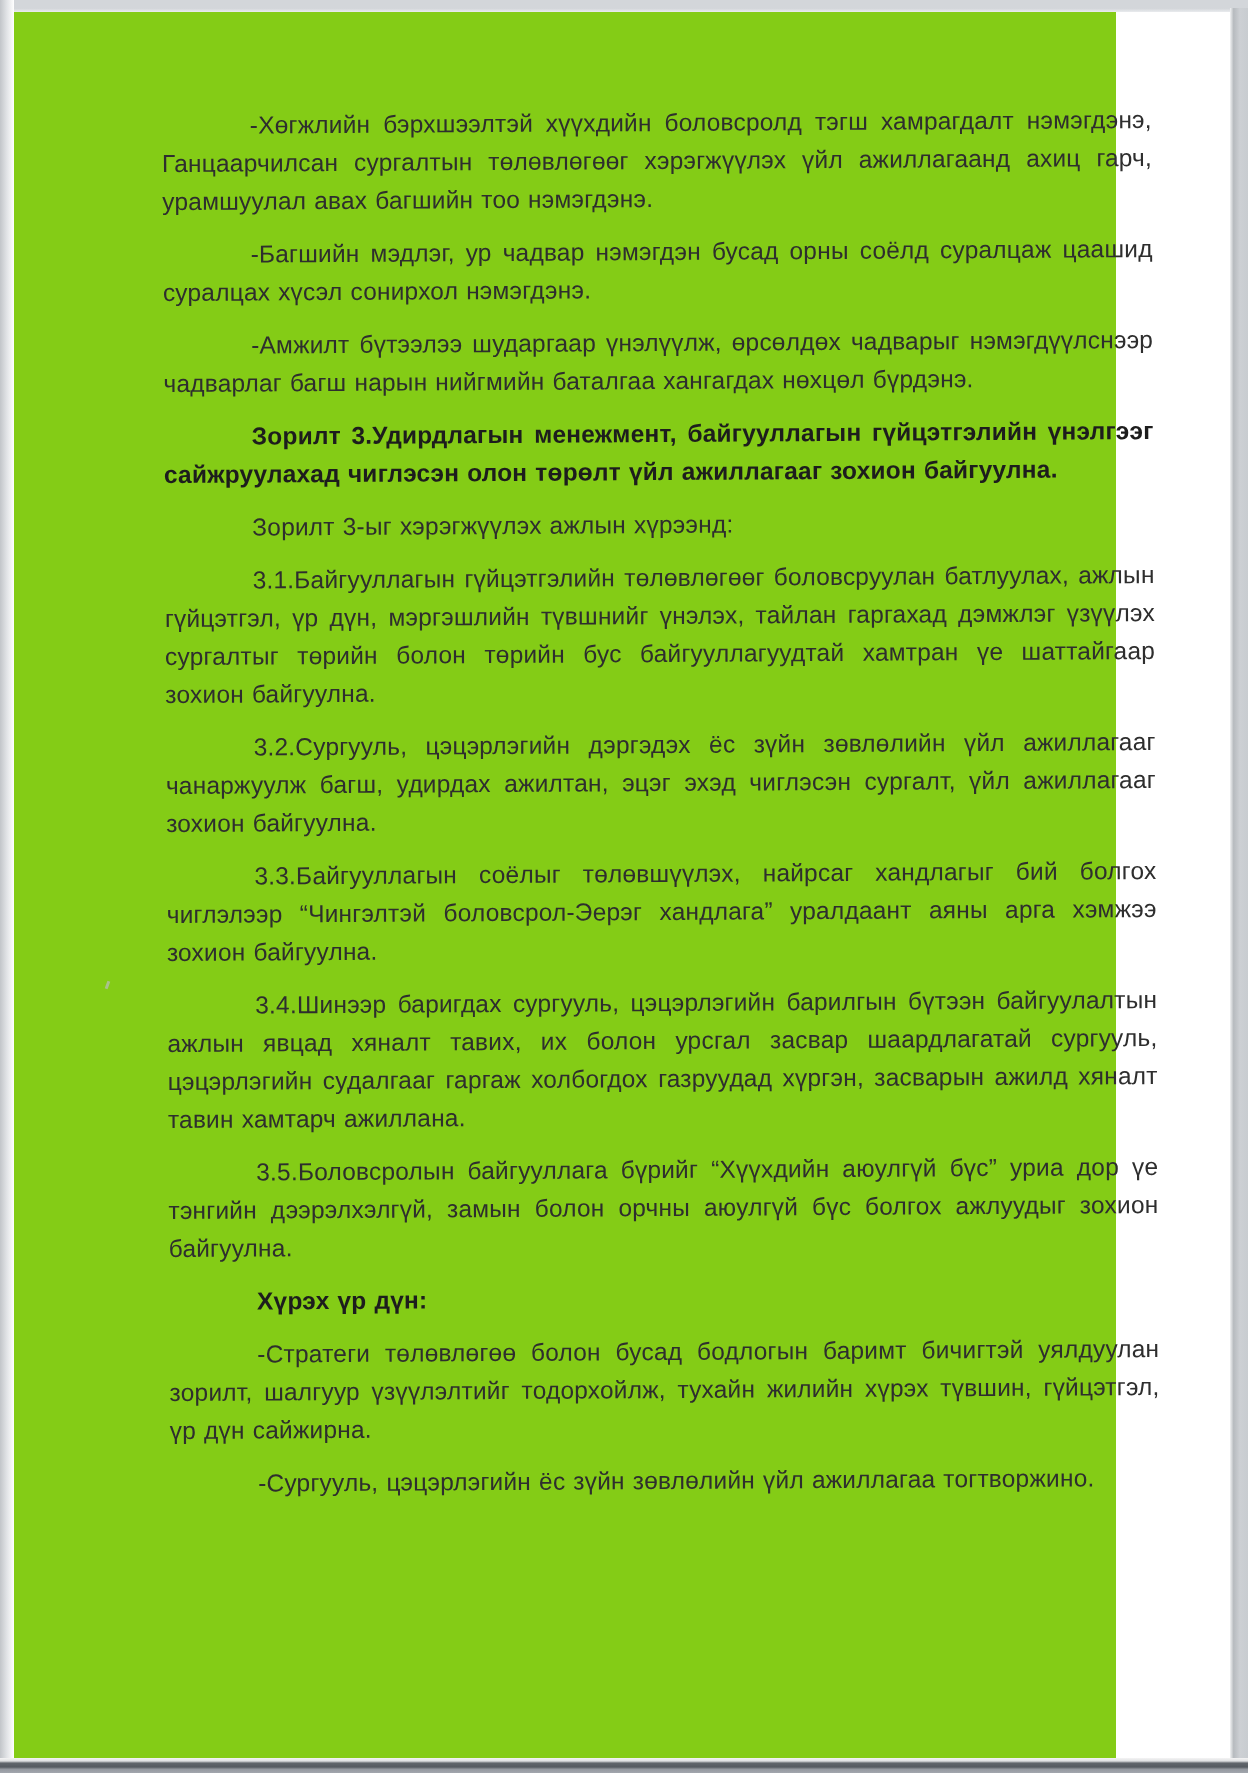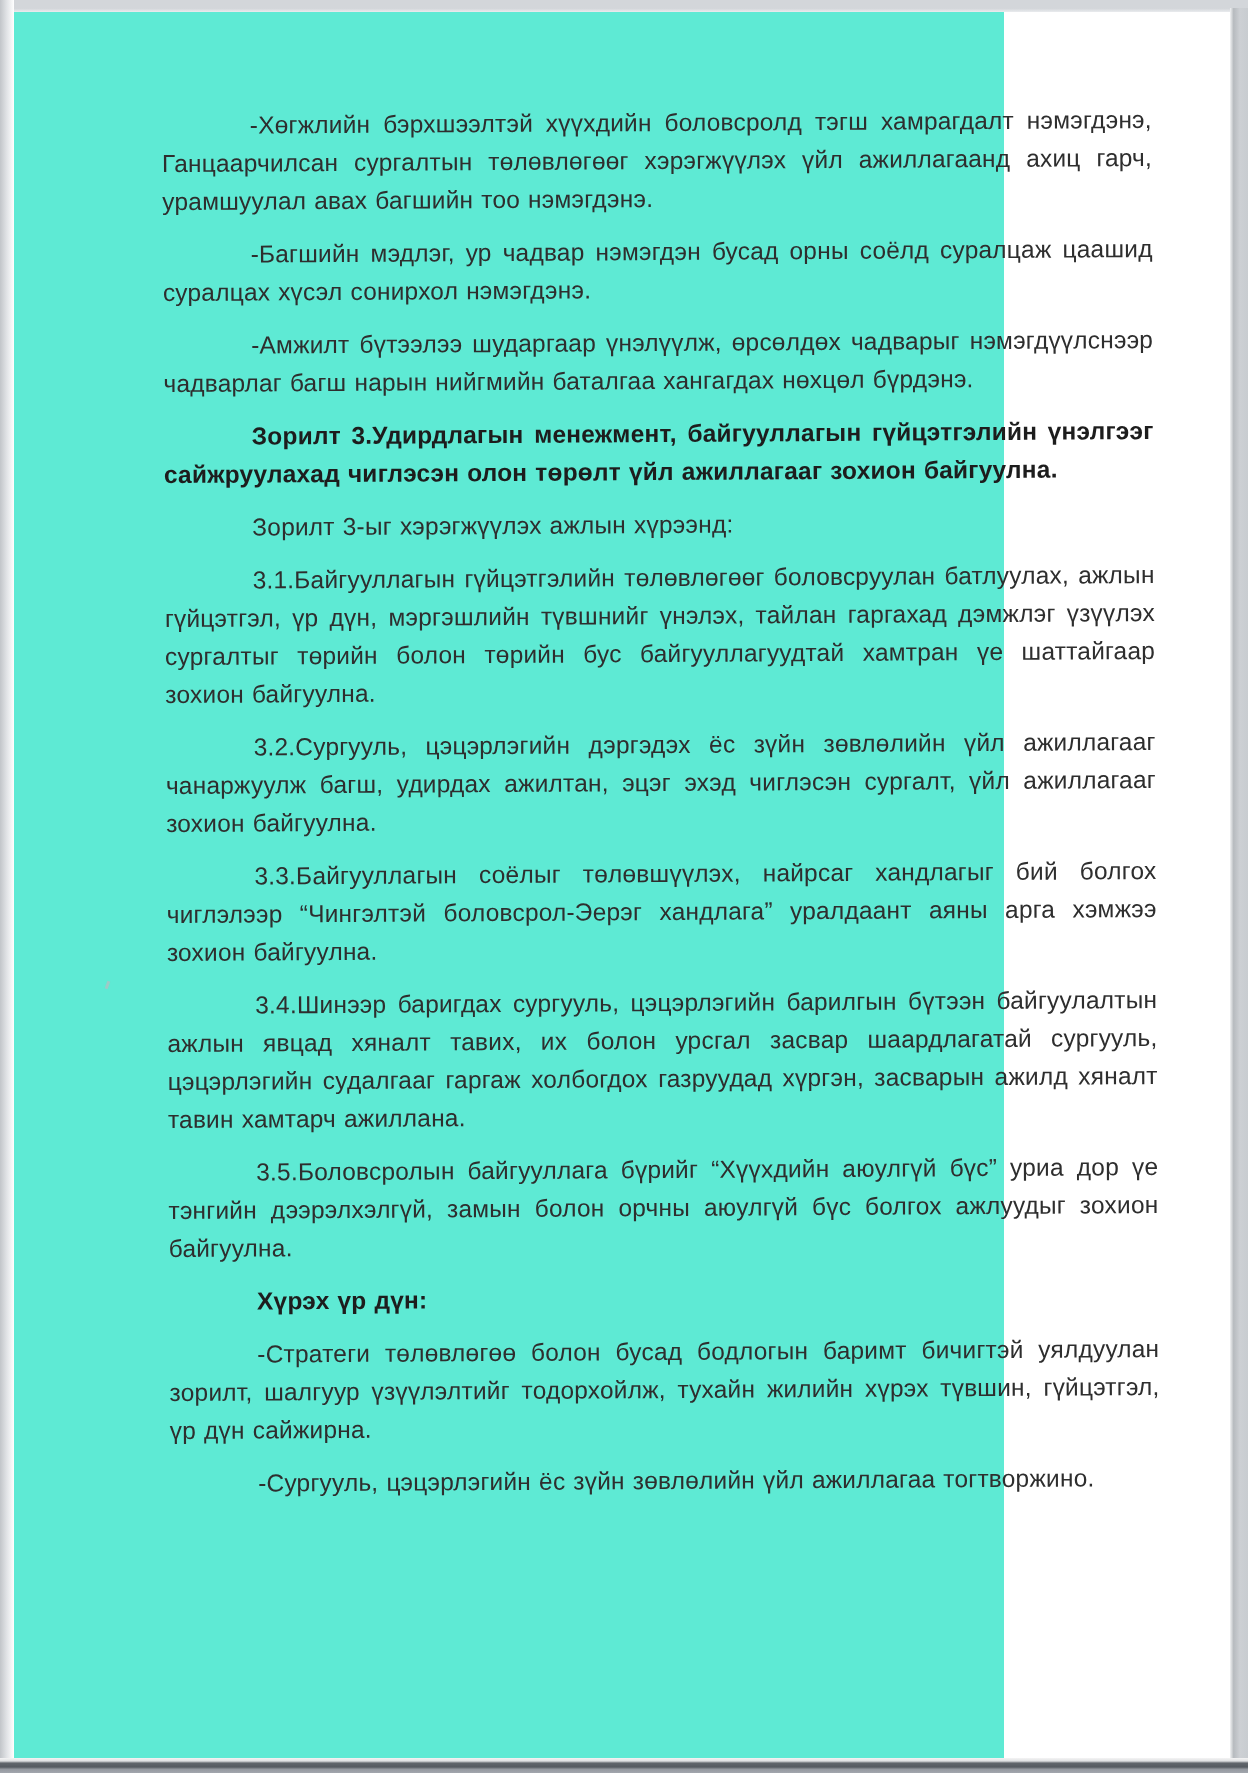--- a/index.html
+++ b/index.html
@@ -5,23 +5,23 @@
   html, body {
     margin: 0;
     padding: 0;
     background: #ffffff;
     width: 1248px;
     height: 1773px;
     overflow: hidden;
   }
   .scan-wrap {
     position: relative;
-    width: 1004px;
+    width: 1116px;
     height: 1773px;
-    background: #5eead4;
+    background: #84cc16;
     font-family: "Liberation Sans", "DejaVu Sans", sans-serif;
   }
   
   .edge-top {
     position: absolute; left: 0; top: 0; width: 1248px; height: 12px;
     background: linear-gradient(to bottom, #d3d6da 0%, #d3d6da 70%, #e9ebee 100%);
   }
   .edge-left {
     position: absolute; left: 0; top: 0; width: 14px; height: 1773px;
     background: linear-gradient(to right, #c2c5c9 0%, #dfe1e4 45%, #ffffff 100%);

